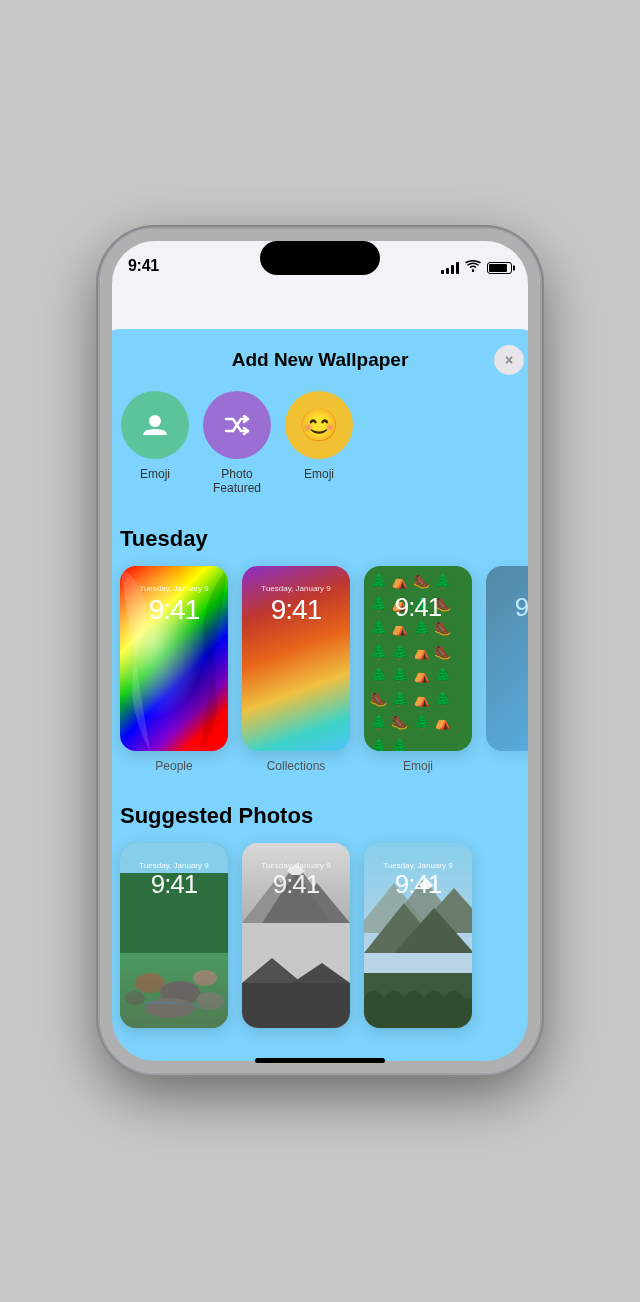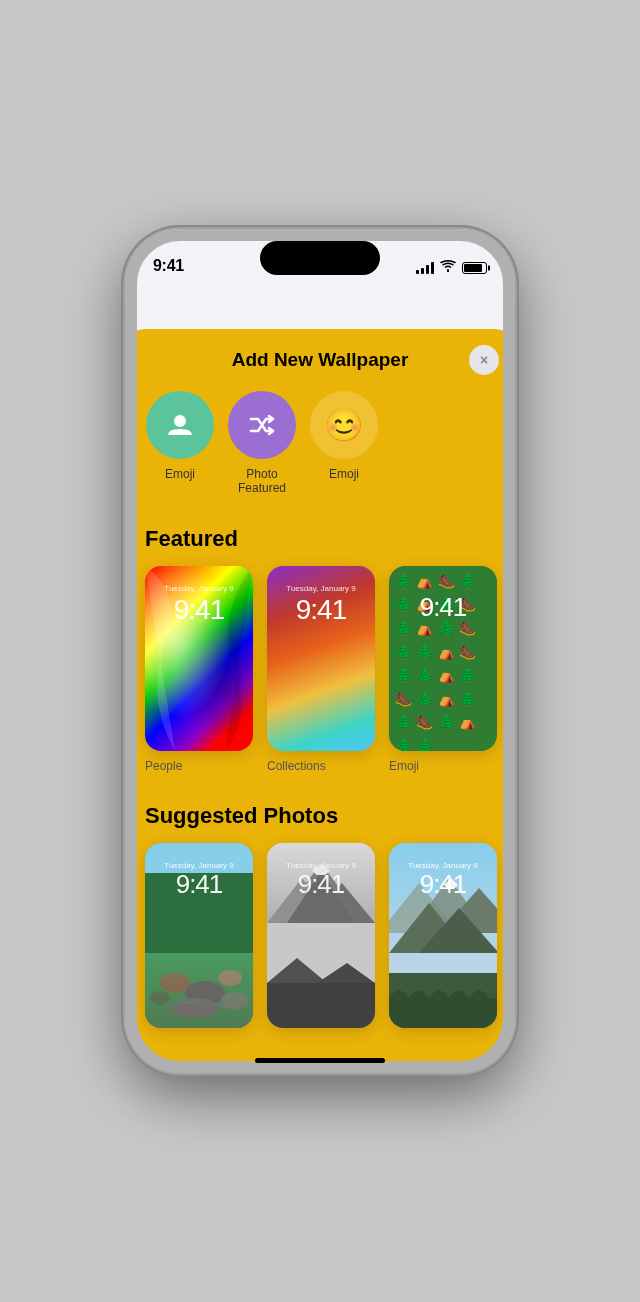--- a/index.html
+++ b/index.html
@@ -9,21 +9,21 @@
       height: 1302px;
       background: #c8c8c8;
       display: flex;
       justify-content: center;
       align-items: center;
       font-family: -apple-system, 'SF Pro Display', 'Helvetica Neue', Arial, sans-serif;
       overflow: hidden;
     }
 
     .phone-frame {
-      width: 390px;
+      width: 440px;
       height: 844px;
       background: #f2f2f7;
       border-radius: 55px;
       position: relative;
       overflow: hidden;
       box-shadow:
         0 0 0 2px #a0a0a0,
         0 0 0 4px #888,
         0 20px 60px rgba(0,0,0,0.5);
     }
@@ -140,21 +140,21 @@
       overflow: hidden;
     }
 
     
     .sheet {
       position: absolute;
       top: 100px;
       left: 0;
       right: 0;
       bottom: 0;
-      background: #eab308;
+      background: #7dd3fc;
       border-radius: 20px 20px 55px 55px;
       overflow-y: auto;
       overflow-x: hidden;
       padding-bottom: 19px;
     }
 
     .sheet-header {
       display: flex;
       align-items: center;
       justify-content: center;
@@ -243,21 +243,21 @@
     .wallpaper-row {
       display: flex;
       gap: 14px;
       padding: 0 20px 20px;
       overflow-x: visible;
     }
 
     .wallpaper-card {
       display: flex;
       flex-direction: column;
-      align-items: flex-start;
+      align-items: center;
       gap: 8px;
       cursor: pointer;
     }
 
     .wallpaper-preview {
       width: 108px;
       height: 185px;
       border-radius: 16px;
       overflow: hidden;
       position: relative;
@@ -495,21 +495,21 @@
 
         <div class="wallpaper-type-item">
           <div class="wallpaper-type-icon icon-emoji" style="font-size:32px; line-height:68px;">
             😊
           </div>
           <span class="wallpaper-type-label">Emoji</span>
         </div>
 
       </div>
 
-      <div class="section-header">Featured</div>
+      <div class="section-header">Tuesday</div>
 
       <div class="wallpaper-row">
 
         <div class="wallpaper-card">
           <div class="wallpaper-preview">
             <div class="pride-bg">
               <div class="pride-brush"></div>
 
               <svg style="position:absolute;inset:0;width:100%;height:100%" viewBox="0 0 108 185" preserveAspectRatio="xMidYMid slice">
                 <path d="M0 0 Q40 30 20 80 Q0 130 30 185" fill="rgba(255,255,255,0.15)" stroke="none"></path>

